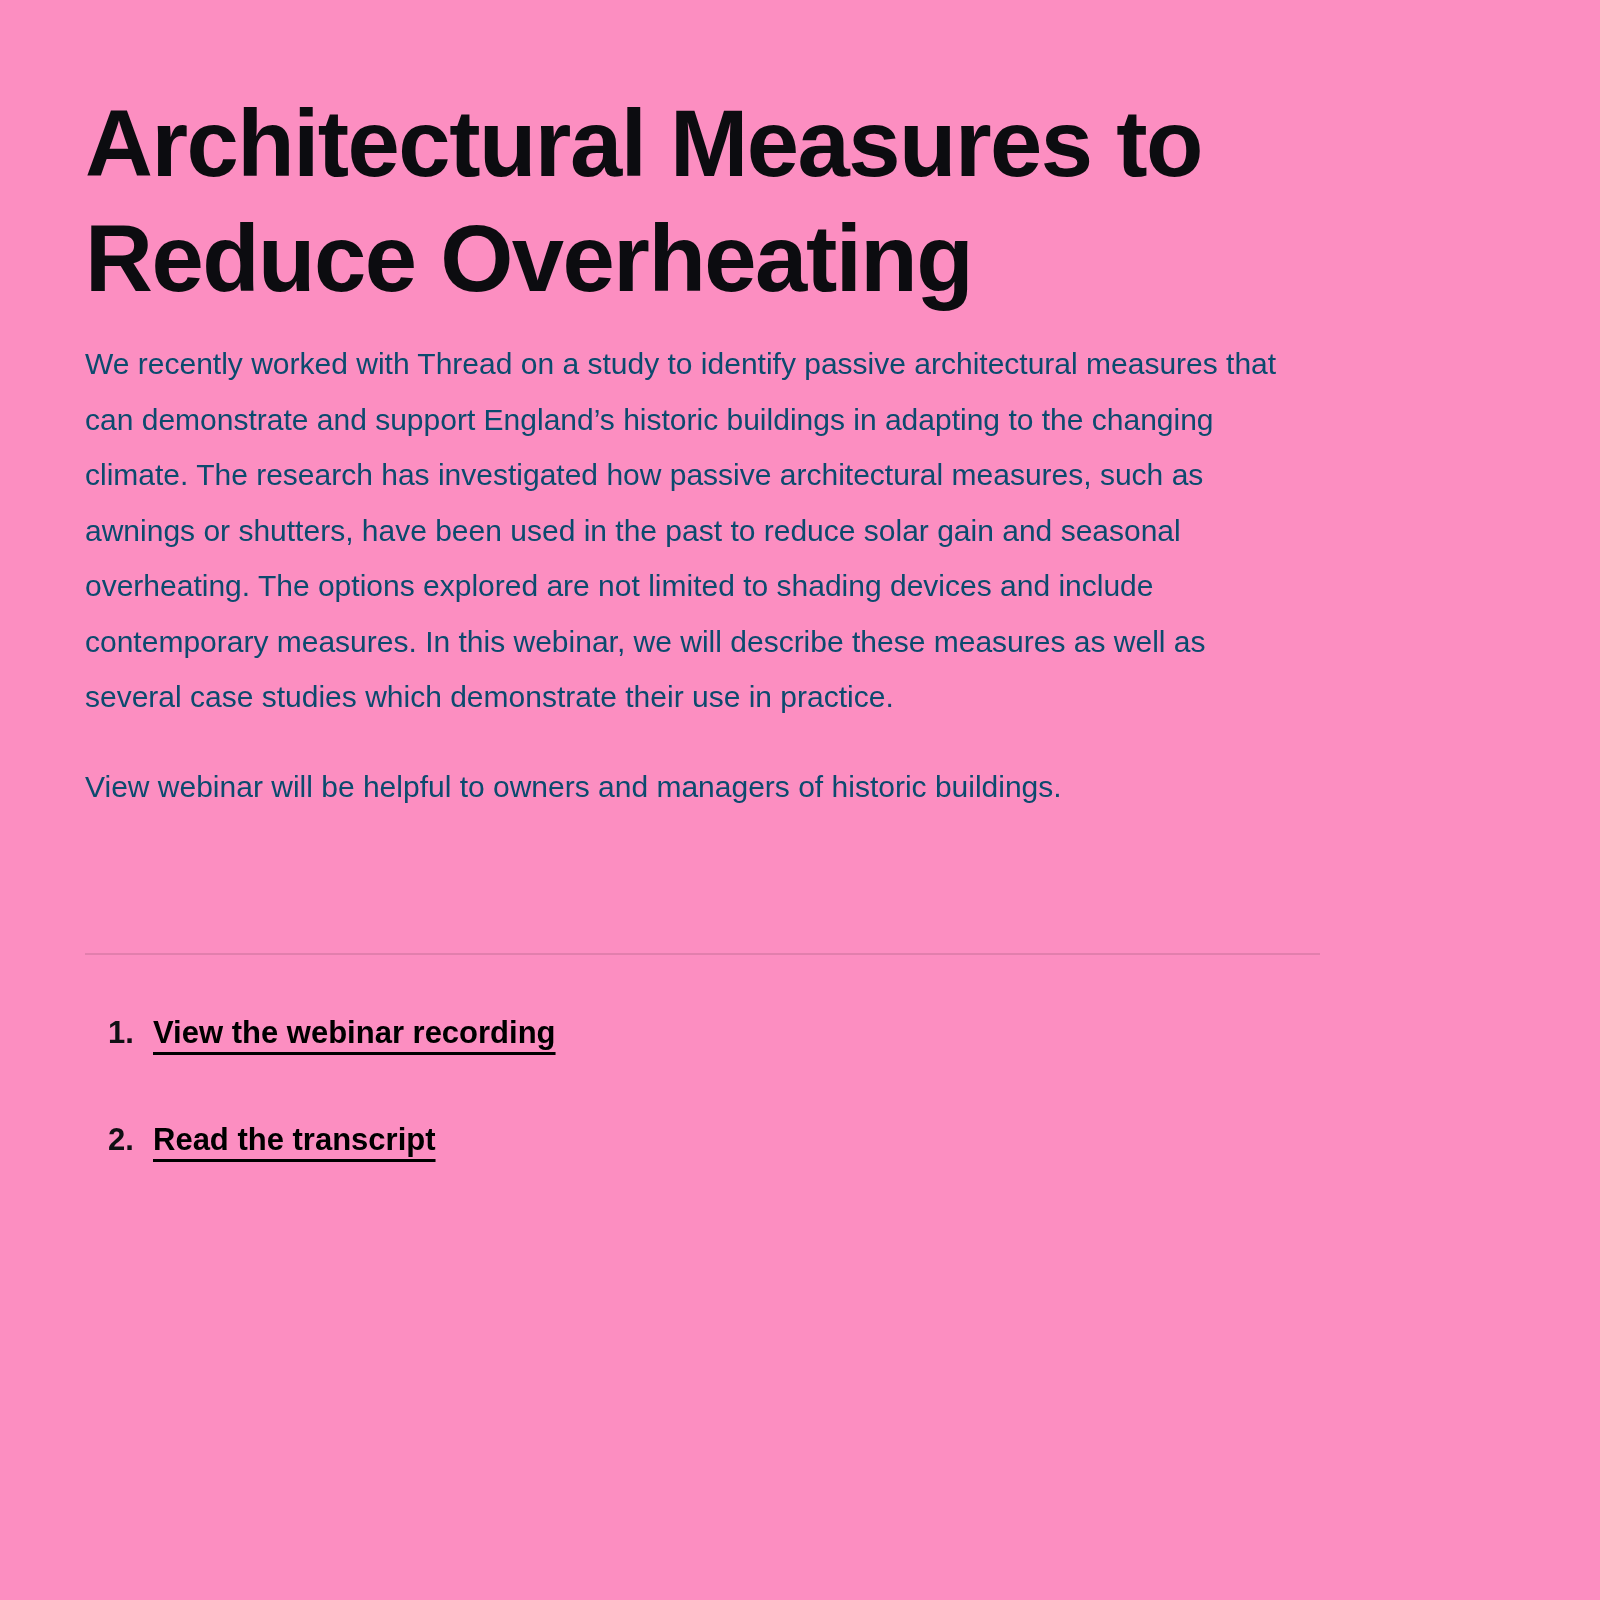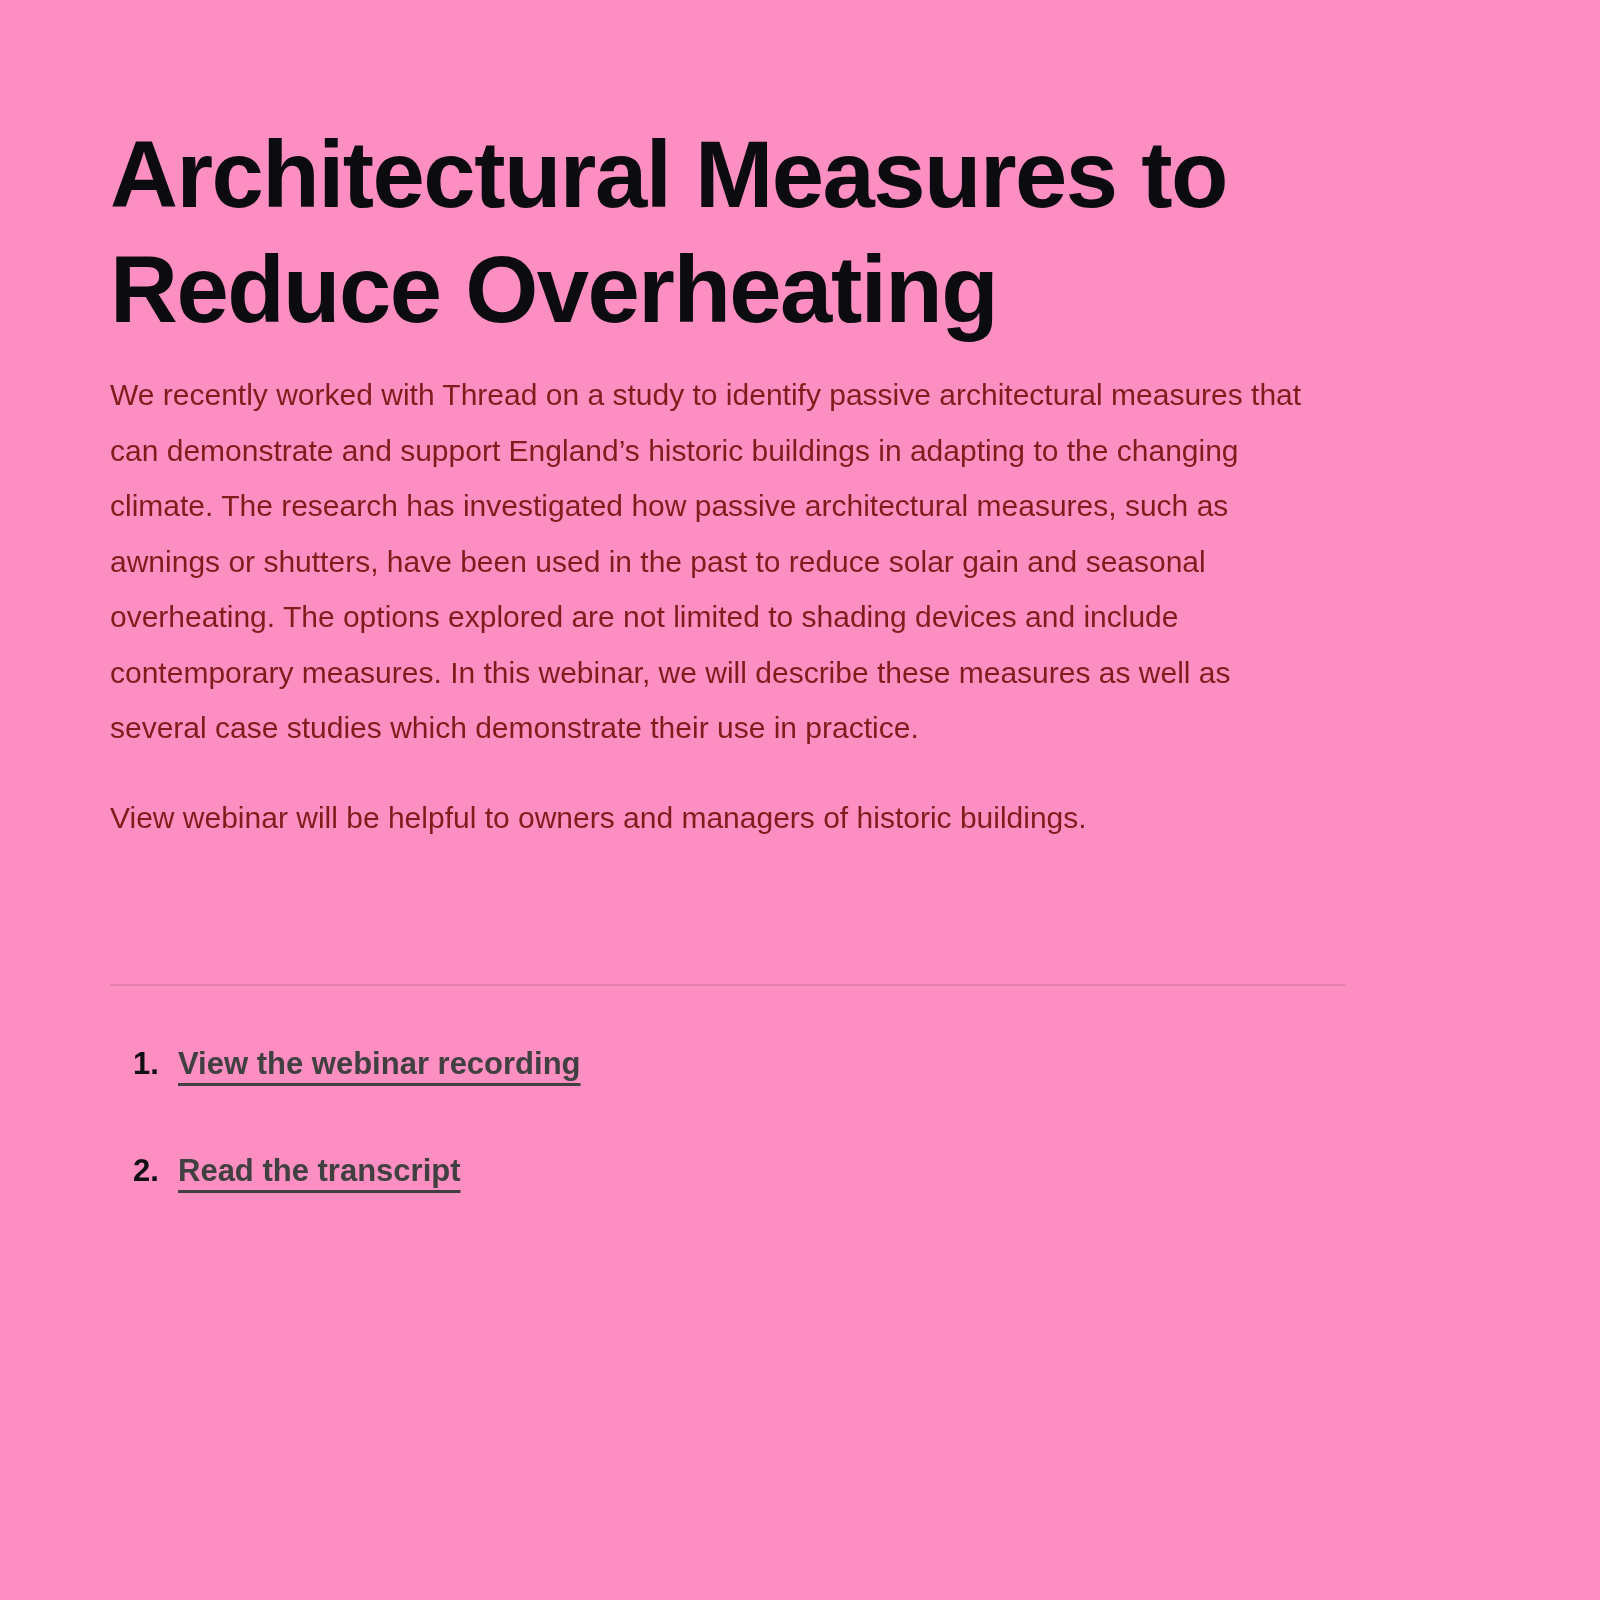--- a/index.html
+++ b/index.html
@@ -11,37 +11,37 @@
   }
 
   body {
     background: #FC8EC1;
     font-family: "Liberation Sans", sans-serif;
     color: #101014;
   }
 
   .content {
     width: 1235px;
-    padding-top: 118px;
-    margin-left: 110px;
+    padding-top: 87px;
+    margin-left: 85px;
   }
 
   h1.page-title {
     font-size: 94px;
     line-height: 1.22;
     font-weight: 800;
     letter-spacing: -1.5px;
     color: #0C0C10;
   }
 
   p.body-text {
     font-size: 30px;
     line-height: 1.85;
     max-width: 1215px;
-    color: #7f1d1d;
+    color: #0c4a6e;
   }
 
   p.intro {
     margin-top: 20px;
   }
 
   p.audience {
     margin-top: 34px;
   }
 
@@ -66,21 +66,21 @@
     font-weight: 700;
     line-height: 1.3;
   }
 
   .list-item .item-number {
     min-width: 45px;
     color: #101014;
   }
 
   .list-item a {
-    color: #404040;
+    color: #000000;
     text-decoration-thickness: 3px;
     text-underline-offset: 9px;
     cursor: pointer;
   }
 </style>
 </head>
 <body>
 
 <div class="content">
 

